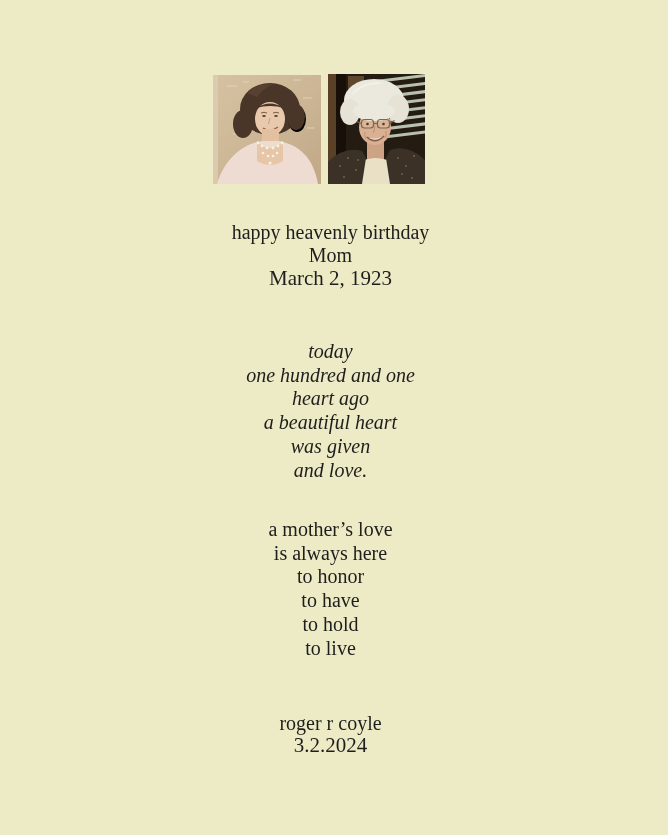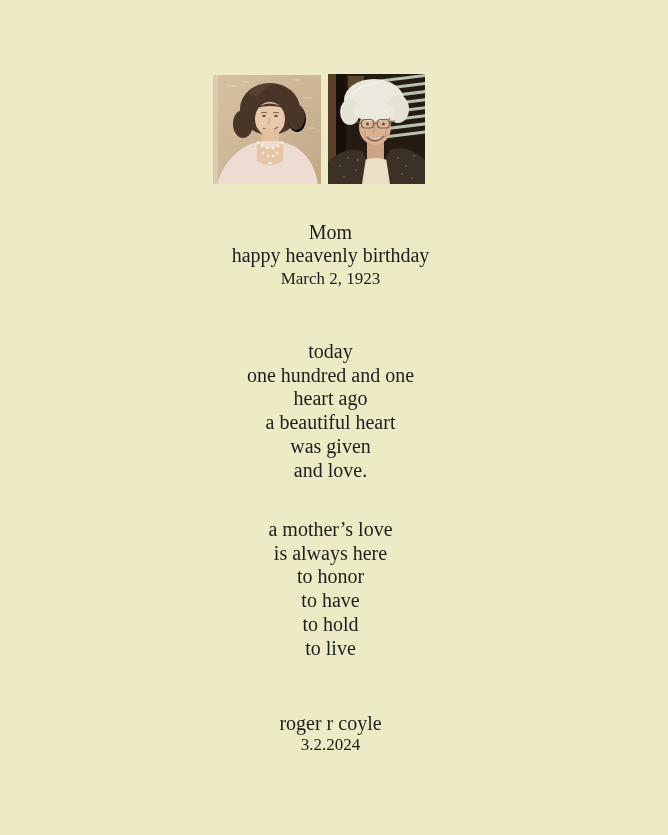--- a/index.html
+++ b/index.html
@@ -17,24 +17,24 @@
     display:flex;gap:7px;align-items:flex-start;
   }
   .photo{display:block;filter:blur(.3px);}
   .photo-left{margin-top:1px;}
   .block{
     position:absolute;left:0;width:661px;
     text-align:center;
     font-size:20px;
   }
   .header-block{top:221px;line-height:23px;}
-  .stanza-1{top:340px;line-height:23.7px;}
+  .stanza-1{top:340px;line-height:23.7px;font-style:italic;}
   .stanza-2{top:518px;line-height:23.7px;text-align:center;}
   .signature-block{top:712px;line-height:22px;}
-  .small{font-size:17px;}
+  .small{font-size:21px;}
 </style>
 </head>
 <body>
 
 <div class="page">
 
   <div class="photos">
 
     <svg class="photo photo-left" width="108" height="109" viewBox="0 0 108 109" xmlns="http://www.w3.org/2000/svg">
       <defs>
@@ -147,22 +147,22 @@
       <path d="M47,52 Q46,57 45.5,59" stroke="#bb9070" stroke-width="1" fill="none"></path>
 
       <path d="M39,63 Q47,71 56,62" stroke="#8a5a48" stroke-width="1.5" fill="none"></path>
       <path d="M40,63.5 Q47,68 55,62.5 Q47,66 40,63.5 Z" fill="#e8e0d2"></path>
       <path d="M37,58 Q36,62 38,65" stroke="#bb9070" stroke-width="0.9" fill="none"></path>
       <path d="M58,57 Q59,61 57,64" stroke="#bb9070" stroke-width="0.9" fill="none"></path>
     </svg>
   </div>
 
   <div class="block header-block">
+    <div>happy heavenly birthday</div>
     <div>Mom</div>
-    <div>happy heavenly birthday</div>
     <div class="small">March 2, 1923</div>
   </div>
 
   <div class="block stanza-1">
     <div>today</div>
     <div>one hundred and one</div>
     <div>heart ago</div>
     <div>a beautiful heart</div>
     <div>was given</div>
     <div>and love.</div>

